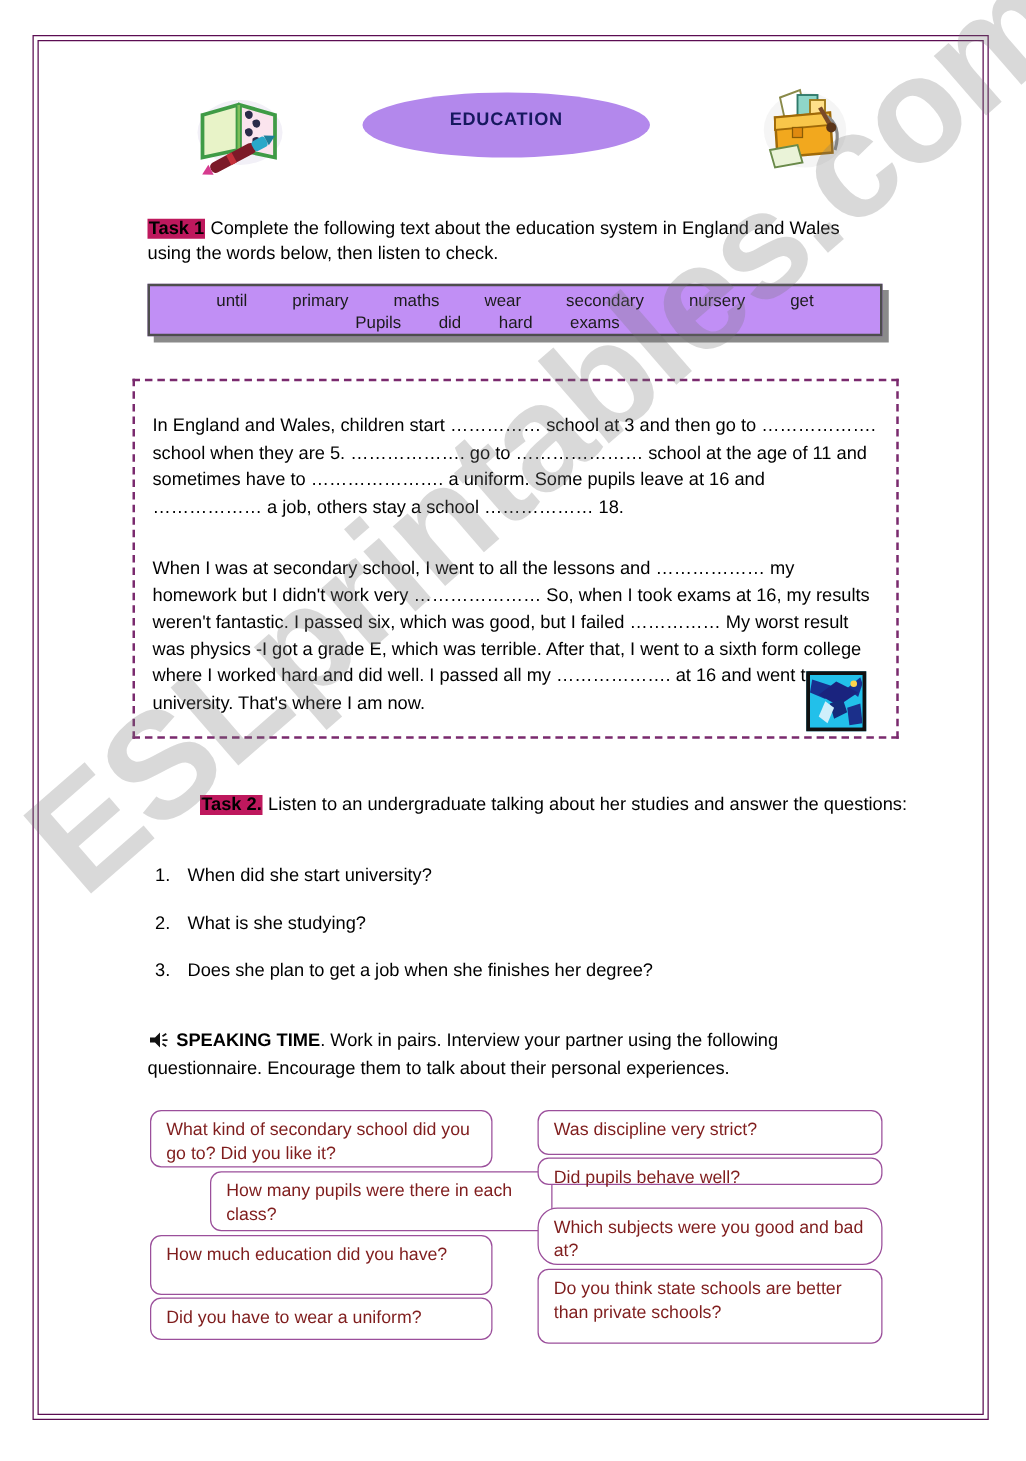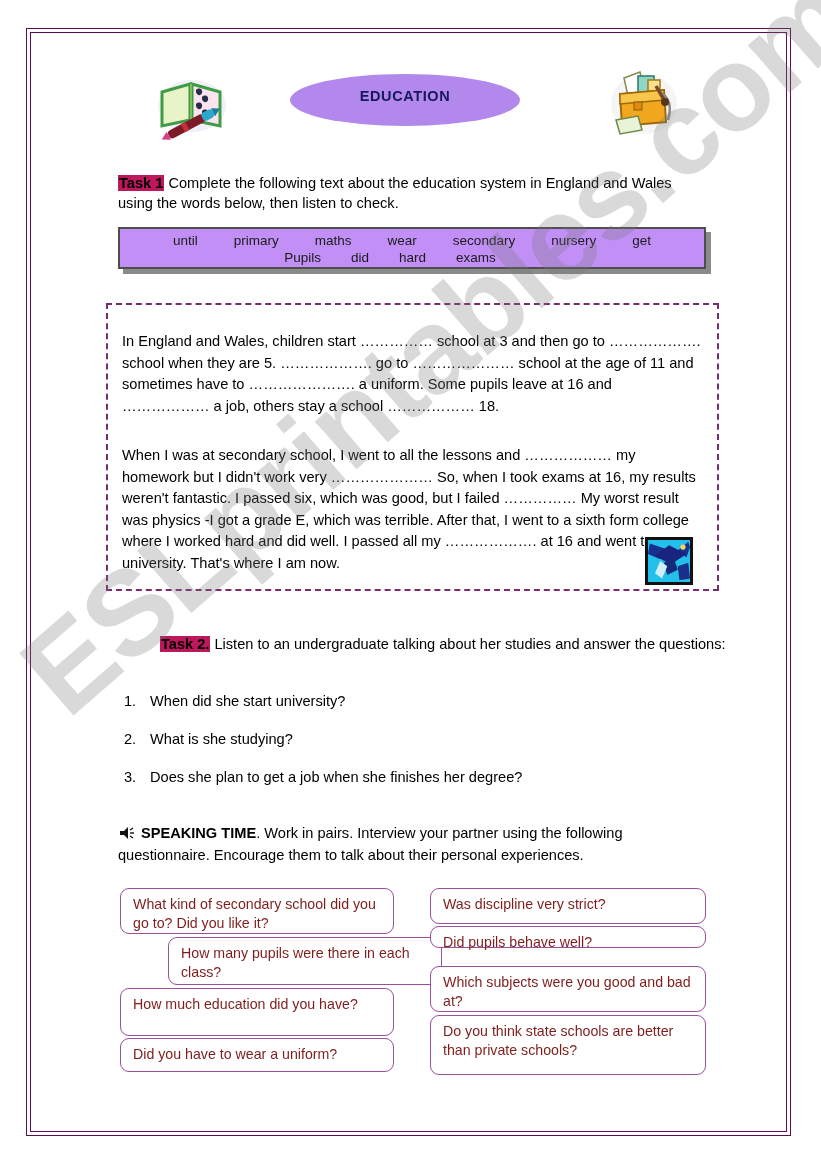--- a/index.html
+++ b/index.html
@@ -314,18 +314,18 @@
       </span><span class="speak-head">SPEAKING TIME</span><span>. Work in pairs. Interview your partner using the following questionnaire. Encourage them to talk about their personal experiences.</span>
     </div>
 
     <div id="qbox-layer">
         <div class="qbox col-left" style="top: 888px; height: 46px;"><span>What kind of secondary school did you go to? Did you like it?</span></div>
         <div class="qbox col-left" style="top: 937px; height: 48px; margin-left: 48px;"><span>How many pupils were there in each class?</span></div>
         <div class="qbox col-left" style="top: 988px; height: 48px;"><span>How much education did you have?</span></div>
         <div class="qbox col-left" style="top: 1038px; height: 34px;"><span>Did you have to wear a uniform?</span></div>
         <div class="qbox col-right" style="top: 888px; height: 36px;"><span>Was discipline very strict?</span></div>
         <div class="qbox col-right" style="top: 926px; height: 22px;"><span>Did pupils behave well?</span></div>
-        <div class="qbox col-right" style="top: 966px; height: 46px;"><span>Which subjects were you good and bad at?</span></div>
+        <div class="qbox col-right" style="top: 966px; height: 46px; border-radius: 16px;"><span>Which subjects were you good and bad at?</span></div>
         <div class="qbox col-right" style="top: 1015px; height: 60px;"><span>Do you think state schools are better than private schools?</span></div>
       </div>
 
   </div>
 </div>
 
 </body></html>

